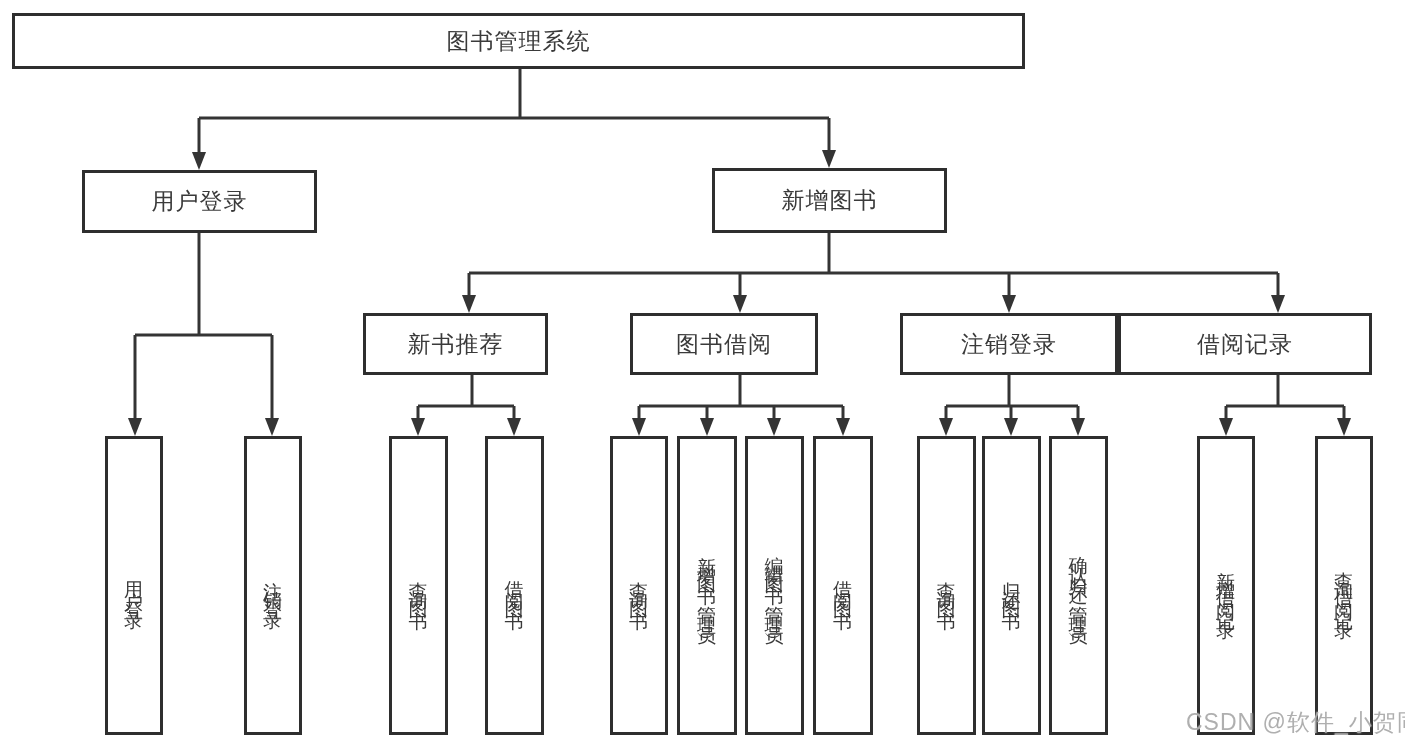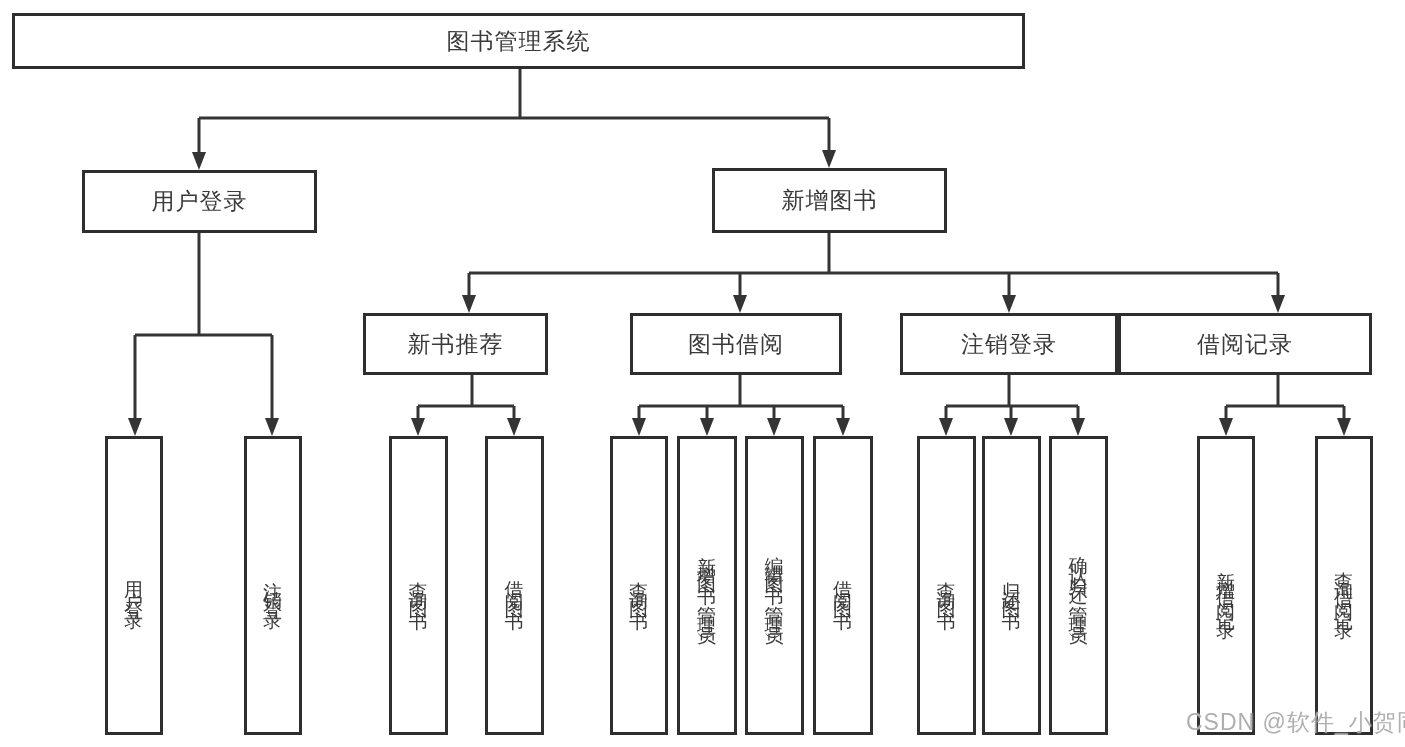--- a/index.html
+++ b/index.html
@@ -126,21 +126,21 @@
   <div class="node h" style="left:82px;top:170px;width:235px;height:63px">
     <span>用户登录</span>
   </div>
   <div class="node h" style="left:712px;top:168px;width:235px;height:65px">
     <span>新增图书</span>
   </div>
 
   <div class="node h" style="left:363px;top:313px;width:185px;height:62px">
     <span>新书推荐</span>
   </div>
-  <div class="node h" style="left:630px;top:313px;width:212px;height:62px">
+  <div class="node h" style="left:630px;top:313px;width:188px;height:62px">
     <span>图书借阅</span>
   </div>
   <div class="node h" style="left:900px;top:313px;width:218px;height:62px">
     <span>注销登录</span>
   </div>
   <div class="node h" style="left:1118px;top:313px;width:254px;height:62px">
     <span>借阅记录</span>
   </div>
 
   <div class="node v" style="left:105px;top:436px;width:58px;height:299px">

